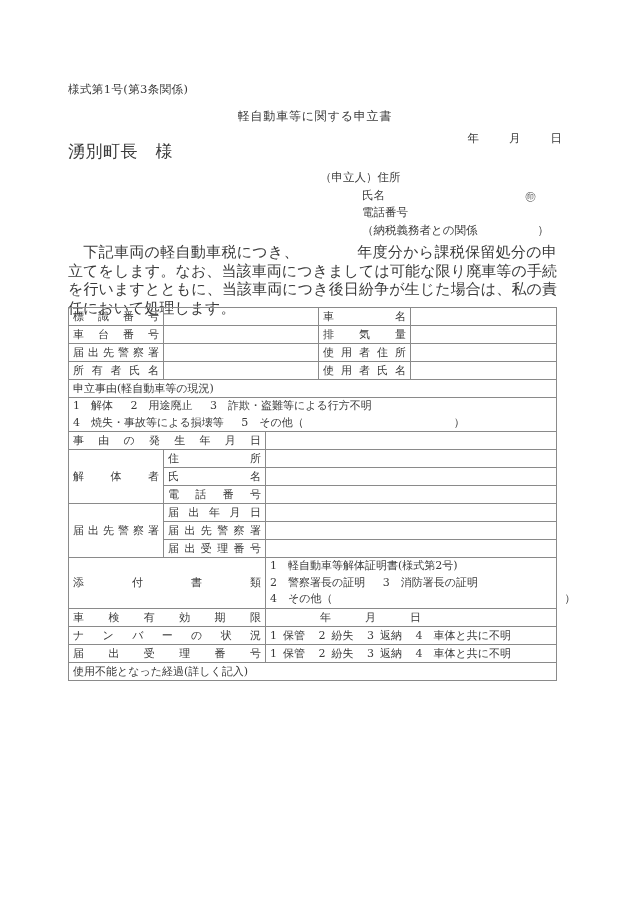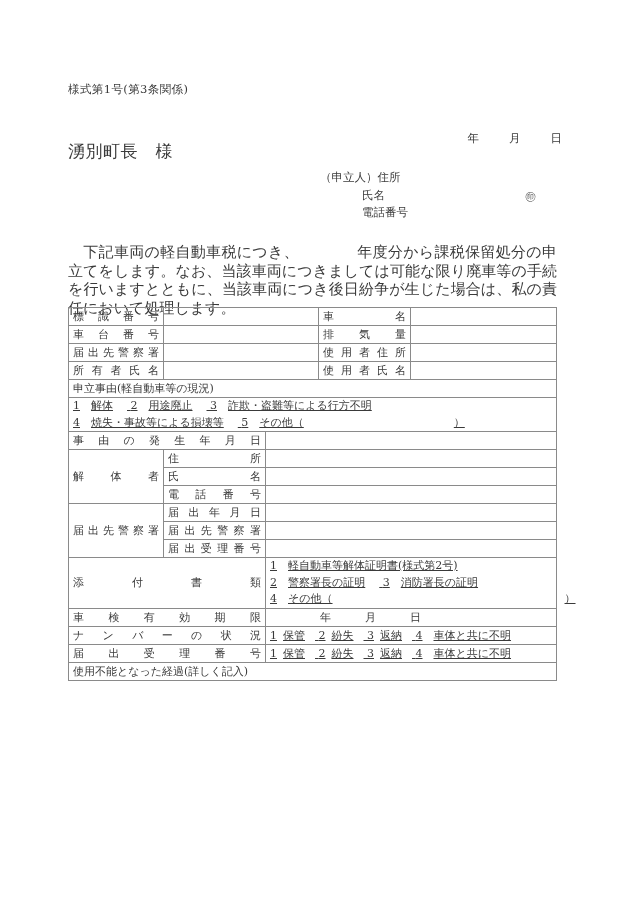--- a/index.html
+++ b/index.html
@@ -43,57 +43,61 @@
     font-size:11px;
     padding:0 4px;
     height:17px;
     vertical-align:middle;
     color:#3a3a3a;
   }
   .lbl { text-align:justify; text-align-last:justify; letter-spacing:0px; white-space:nowrap;margin-top:17px; }
   .lbl-c { text-align:center; }
   .ctr { text-align:left; }
   .val { }
-  .pad-l { padding-left:8px;text-decoration:underline; }
+  .pad-l { padding-left:8px; }
   .multi { height:auto; padding-top:3px; padding-bottom:3px; line-height:16.5px; }
   .opt-row { white-space:nowrap; }
   .sp3 { display:inline-block; width:14px; }
   .sp2 { display:inline-block; width:10px; }
   .sp1 { display:inline-block; width:6px; }
   .numgap { display:inline-block; width:11px; }
   .paren-fill { display:inline-block; width:150px; }
   .paren-fill-lg { display:inline-block; width:232px; }
   .date-cell span { display:inline-block; }
   .dgap { width:34px; }
   .freearea { height:78px; vertical-align:top; padding-top:5px; }
 </style>
 </head>
 <body>
 
 <div class="page">
 
   <div class="form-no">様式第1号(第3条関係)</div>
 
+  <div class="doc-title">軽自動車等に関する申立書</div>
 
   <div class="date-line">
     <span>年</span><span class="gap-s"></span><span>月</span><span class="gap-s"></span><span>日</span>
   </div>
 
   <div class="addressee">湧別町長　様</div>
 
   <div class="applicant">
     <div class="row indent1">
       <span>（申立人）住所</span>
     </div>
     <div class="row indent2">
       <span>氏名</span>
       <span class="seal">㊞</span>
     </div>
     <div class="row indent2">
       <span>電話番号</span>
+    </div>
+    <div class="row indent2">
+      <span>（納税義務者との関係</span><span class="paren-fill" style="width:60px;"></span><span>）</span>
     </div>
   </div>
 
   <div class="body-text">
     <span>　下記車両の軽自動車税につき、</span><span class="blank-gap"></span><span>年度分から課税保留処分の申立てをします。なお、当該車両につきましては可能な限り廃車等の手続を行いますとともに、当該車両につき後日紛争が生じた場合は、私の責任において処理します。</span>
   </div>
 
   <table class="main">
     <colgroup>
       <col style="width:95px;">

